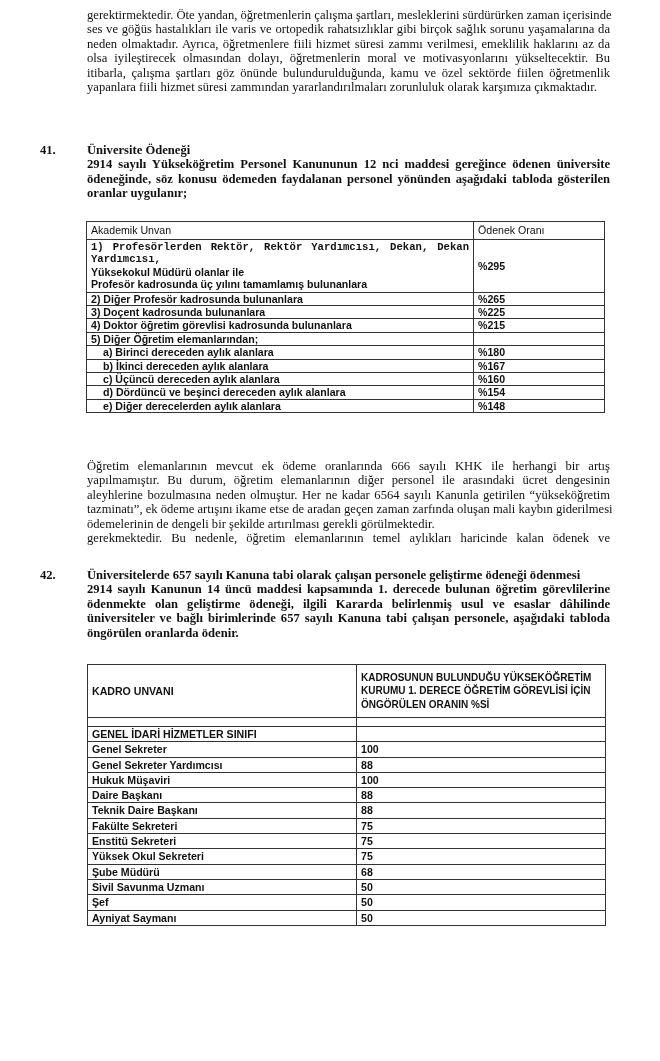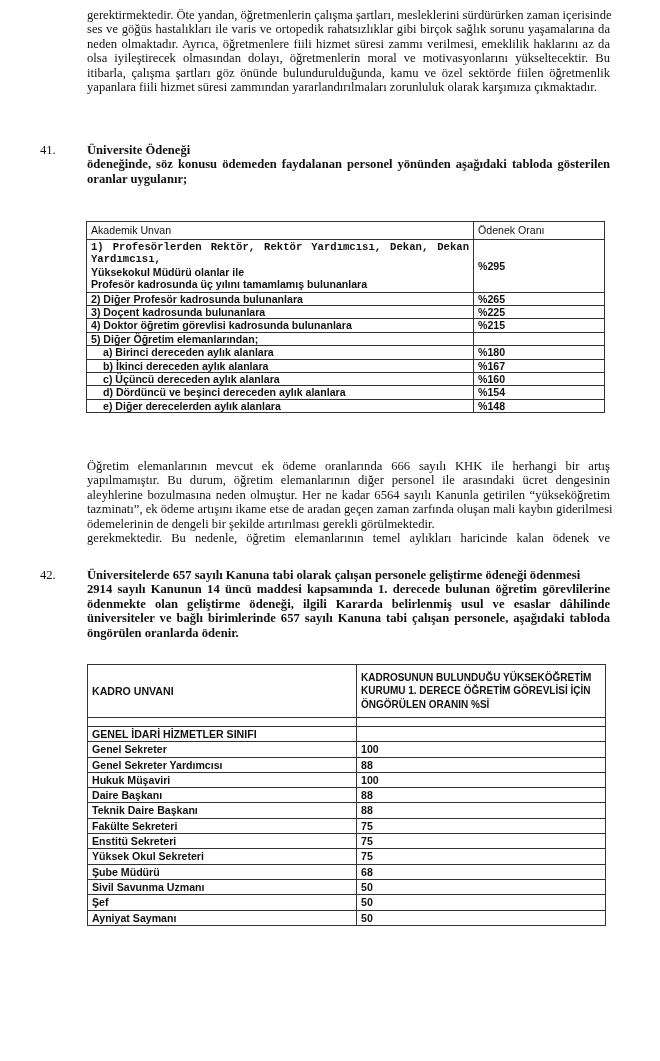--- a/index.html
+++ b/index.html
@@ -8,21 +8,21 @@
       font-family: "Liberation Serif", serif; color: #111111;
     }
     .para {
       position: absolute; left: 87px; width: 523px;
       font-size: 12.6px; line-height: 14.4px; text-align: justify;
       text-align-last: left;
     }
     .para .line { display: block; text-align: justify; text-align-last: justify; white-space: nowrap; }
     .para .line.last { text-align-last: left; }
     .sec-num {
-      position: absolute; left: 40px; font-weight: normal; font-size: 12.6px; line-height: 14.4px;
+      position: absolute; left: 40px; font-weight: bold; font-size: 12.6px; line-height: 14.4px;
     }
     .sec-body { font-weight: bold; }
     .sec-title { display: block; font-weight: bold; }
     table.t {
       position: absolute; border-collapse: collapse;
       font-family: "Liberation Sans", sans-serif; font-size: 10.6px; font-weight: bold;
       color: #111;
     }
     table.t td {
       border: 1px solid #333; padding: 0 4px; vertical-align: middle;
@@ -48,20 +48,21 @@
   <span class="line">ses ve göğüs hastalıkları ile varis ve ortopedik rahatsızlıklar gibi birçok sağlık sorunu yaşamalarına da</span>
   <span class="line">neden olmaktadır. Ayrıca, öğretmenlere fiili hizmet süresi zammı verilmesi, emeklilik haklarını az da</span>
   <span class="line">olsa iyileştirecek olmasından dolayı, öğretmenlerin moral ve motivasyonlarını yükseltecektir. Bu</span>
   <span class="line">itibarla, çalışma şartları göz önünde bulundurulduğunda, kamu ve özel sektörde fiilen öğretmenlik</span>
   <span class="line last">yapanlara fiili hizmet süresi zammından yararlandırılmaları zorunluluk olarak karşımıza çıkmaktadır.</span>
 </div>
 
 <div class="sec-num" style="top:143px;">41.</div>
 <div class="para sec-body" style="top:143px;">
   <span class="sec-title">Üniversite Ödeneği</span>
+  <span class="line">2914 sayılı Yükseköğretim Personel Kanununun 12 nci maddesi gereğince ödenen üniversite</span>
   <span class="line">ödeneğinde, söz konusu ödemeden faydalanan personel yönünden aşağıdaki tabloda gösterilen</span>
   <span class="line last">oranlar uygulanır;</span>
 </div>
 
 <table class="t" id="t1">
   <tbody>
       <tr>
     <td class="c1 hdr">Akademik Unvan</td>
     <td class="hdr">Ödenek Oranı</td>
   </tr>

